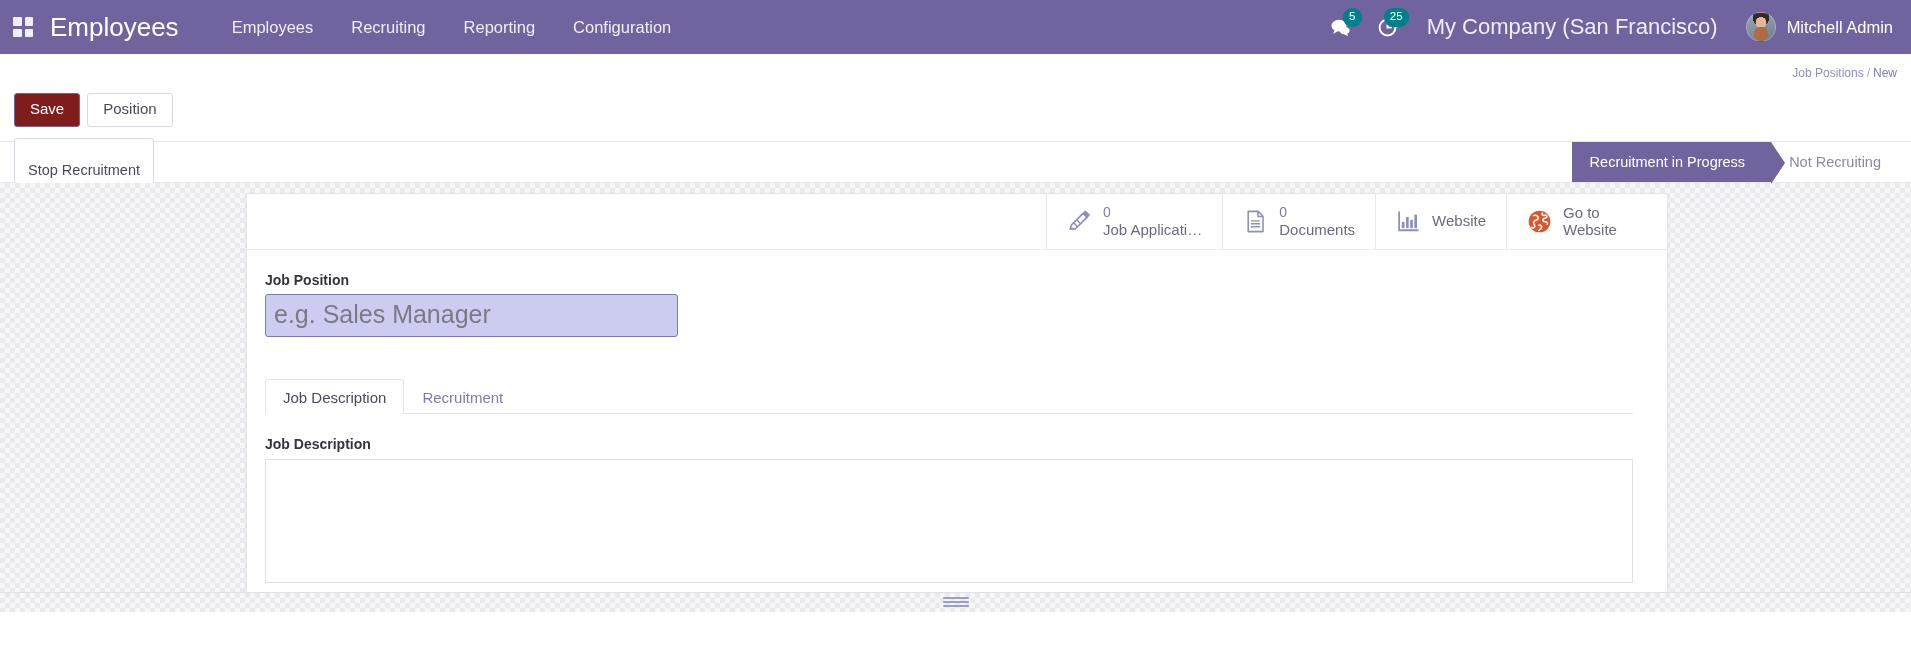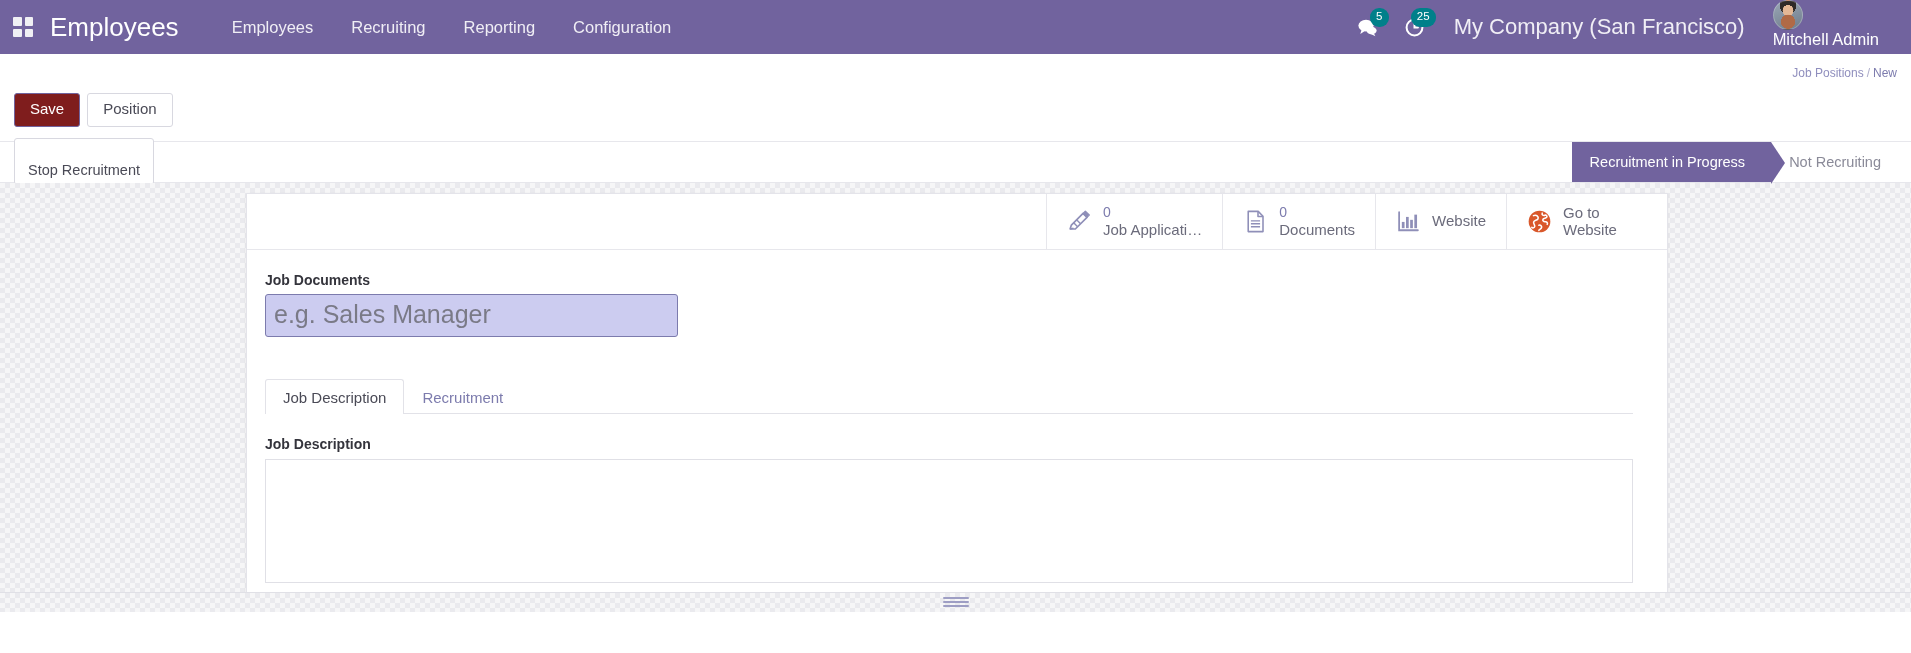--- a/index.html
+++ b/index.html
@@ -9,21 +9,21 @@
     background: #ffffff;
     overflow: hidden;
   }
 
   
   .navbar {
     height: 54px;
     background: #71639e;
     display: flex;
     align-items: center;
-    padding: 0 28px 0 8px;
+    padding: 0 14px 0 8px;
     position: relative;
     color: #ffffff;
   }
   .apps-grid {
     width: 30px; height: 30px;
     display: grid;
     grid-template-columns: 1fr 1fr;
     grid-template-rows: 1fr 1fr;
     gap: 3px;
     padding: 5px;
@@ -78,24 +78,24 @@
   .nav-company {
     font-size: 22px;
     color: #f0eef5;
     padding: 0 16px;
     line-height: 54px;
     white-space: nowrap;
     cursor: pointer;
   }
   .nav-user {
     display: flex;
+    align-items: center;
     padding: 0 4px 0 12px;
     cursor: pointer;
     height: 100%;
-    flex-direction: column;
   }
   .avatar {
     width: 30px; height: 30px;
     border-radius: 50%;
     background:
       radial-gradient(circle at 50% 74%, #b06a46 0 28%, transparent 29%),
       radial-gradient(circle at 50% 34%, #e4b896 0 23%, transparent 24%),
       radial-gradient(circle at 50% 16%, #2e2a28 0 30%, transparent 31%),
       linear-gradient(160deg, #9aa6b5, #6f7d8c);
     margin-right: 11px;
@@ -443,21 +443,21 @@
           </svg>
         </span>
         <span class="sb-text">
           <span class="sb-label wrap">Go to Website</span>
         </span>
       </div>
     </div>
 
     <div class="sheet-body">
 
-      <div class="field-label">Job Documents</div>
+      <div class="field-label">Job Position</div>
       <input class="title-input" type="text" autofocus="" placeholder="e.g. Sales Manager" value="" style="">
 
       <div class="nb-headers">
         <div class="nb-tab active">Job Description</div>
         <div class="nb-tab">Recruitment</div>
       </div>
 
       <div class="nb-page">
         <div class="desc-label">Job Description</div>
         <textarea class="desc-box" placeholder="" style=""></textarea>

